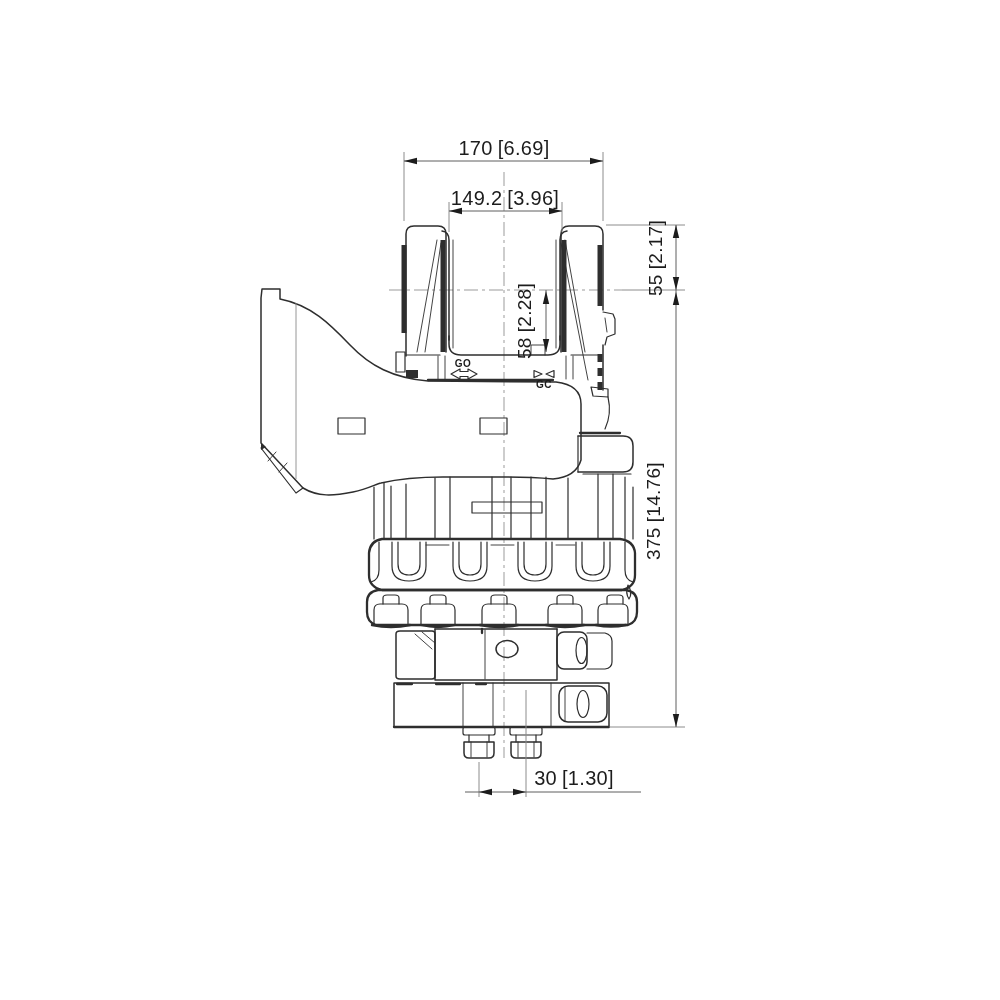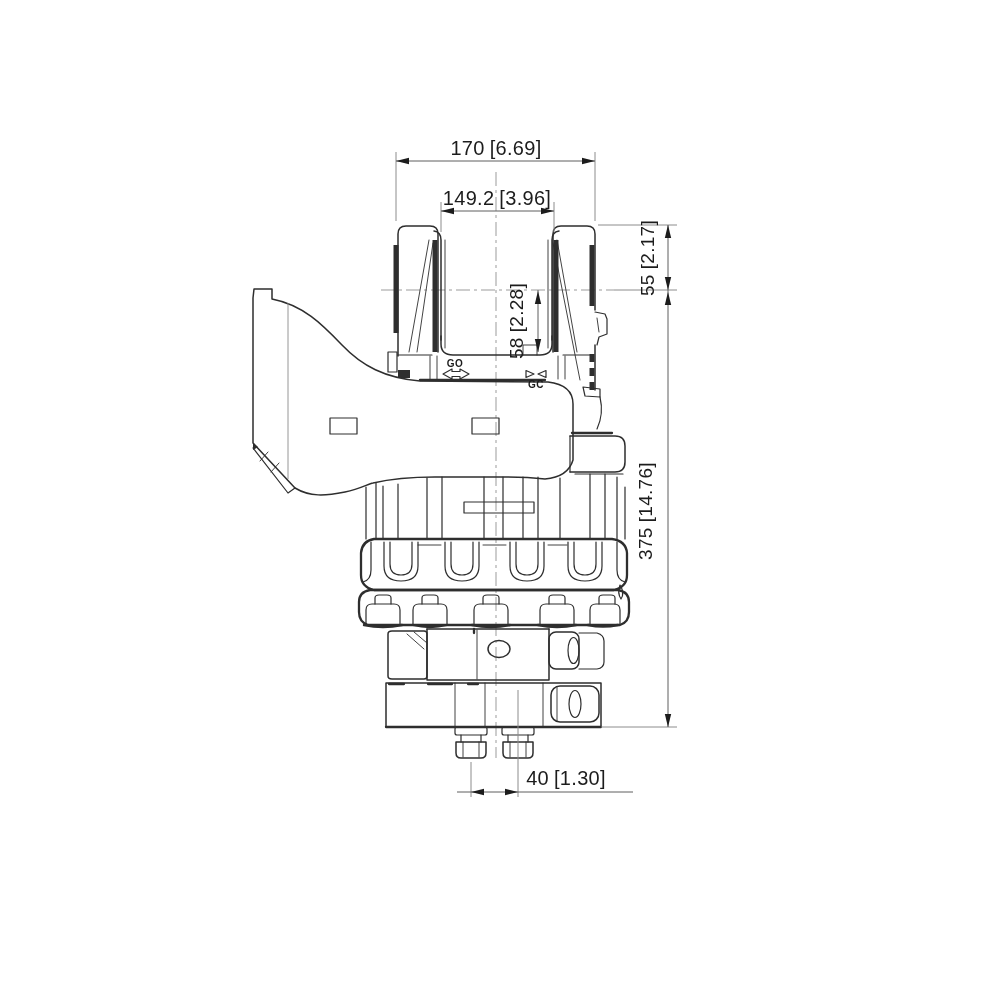--- a/index.html
+++ b/index.html
@@ -1,21 +1,21 @@
 <!DOCTYPE html>
 <html style="--line: #2e2e2e; --dim-line: #5f5f5f; --extension-line: #8c8c8c; --center-line: #9b9b9b; --text: #1c1c1c; --background: #ffffff;"><head>
 <meta charset="utf-8">
 <style>
   :root{
     --line:#2e2e2e; --dim-line:#5f5f5f; --extension-line:#8c8c8c;
     --center-line:#9b9b9b; --text:#1c1c1c; --background:#ffffff;
   }
   html,body{margin:0;padding:0;}
   body{background:var(--background);font-family:"Liberation Sans",sans-serif;}
-  .stage{position:relative;width:924px;height:1000px;background:var(--background);overflow:hidden;}
+  .stage{position:relative;width:924px;height:1000px;background:var(--background);overflow:hidden;margin-left:8px;}
   svg{position:absolute;left:0;top:0;}
   
   .ln{stroke:var(--line);fill:none;stroke-width:1.5;stroke-linejoin:round;stroke-linecap:round;}
   .md{stroke:var(--line);fill:none;stroke-width:1.2;stroke-linejoin:round;stroke-linecap:round;}
   .tn{stroke:var(--line);fill:none;stroke-width:0.9;stroke-linejoin:round;stroke-linecap:round;}
   .thk{stroke:var(--line);fill:none;stroke-width:2.3;stroke-linejoin:round;stroke-linecap:round;}
   .bar{stroke:var(--line);fill:none;stroke-width:5;stroke-linecap:butt;}
   .fill{fill:var(--line);stroke:none;}
   .cl{stroke:var(--center-line);fill:none;stroke-width:1;stroke-dasharray:14 4 3 4;}
   .ext{stroke:var(--extension-line);fill:none;stroke-width:1;}
@@ -254,20 +254,20 @@
 
 <div class="dim-label rot" style="left:517px;top:321px;">
   <span>58</span><span class="in-val">[2.28]</span>
 </div>
 
 <div class="dim-label rot" style="left:646px;top:511px;">
   <span>375</span><span class="in-val">[14.76]</span>
 </div>
 
 <div class="dim-label" style="left:566px;top:778px;">
-  <span>40</span><span class="in-val">[1.30]</span>
+  <span>30</span><span class="in-val">[1.30]</span>
 </div>
 
 <div class="port-label" style="left:455px;top:363px;">GO</div>
 
 <div class="port-label" style="left:536px;top:384px;">GC</div>
 
 </div>
 
 </body></html>

